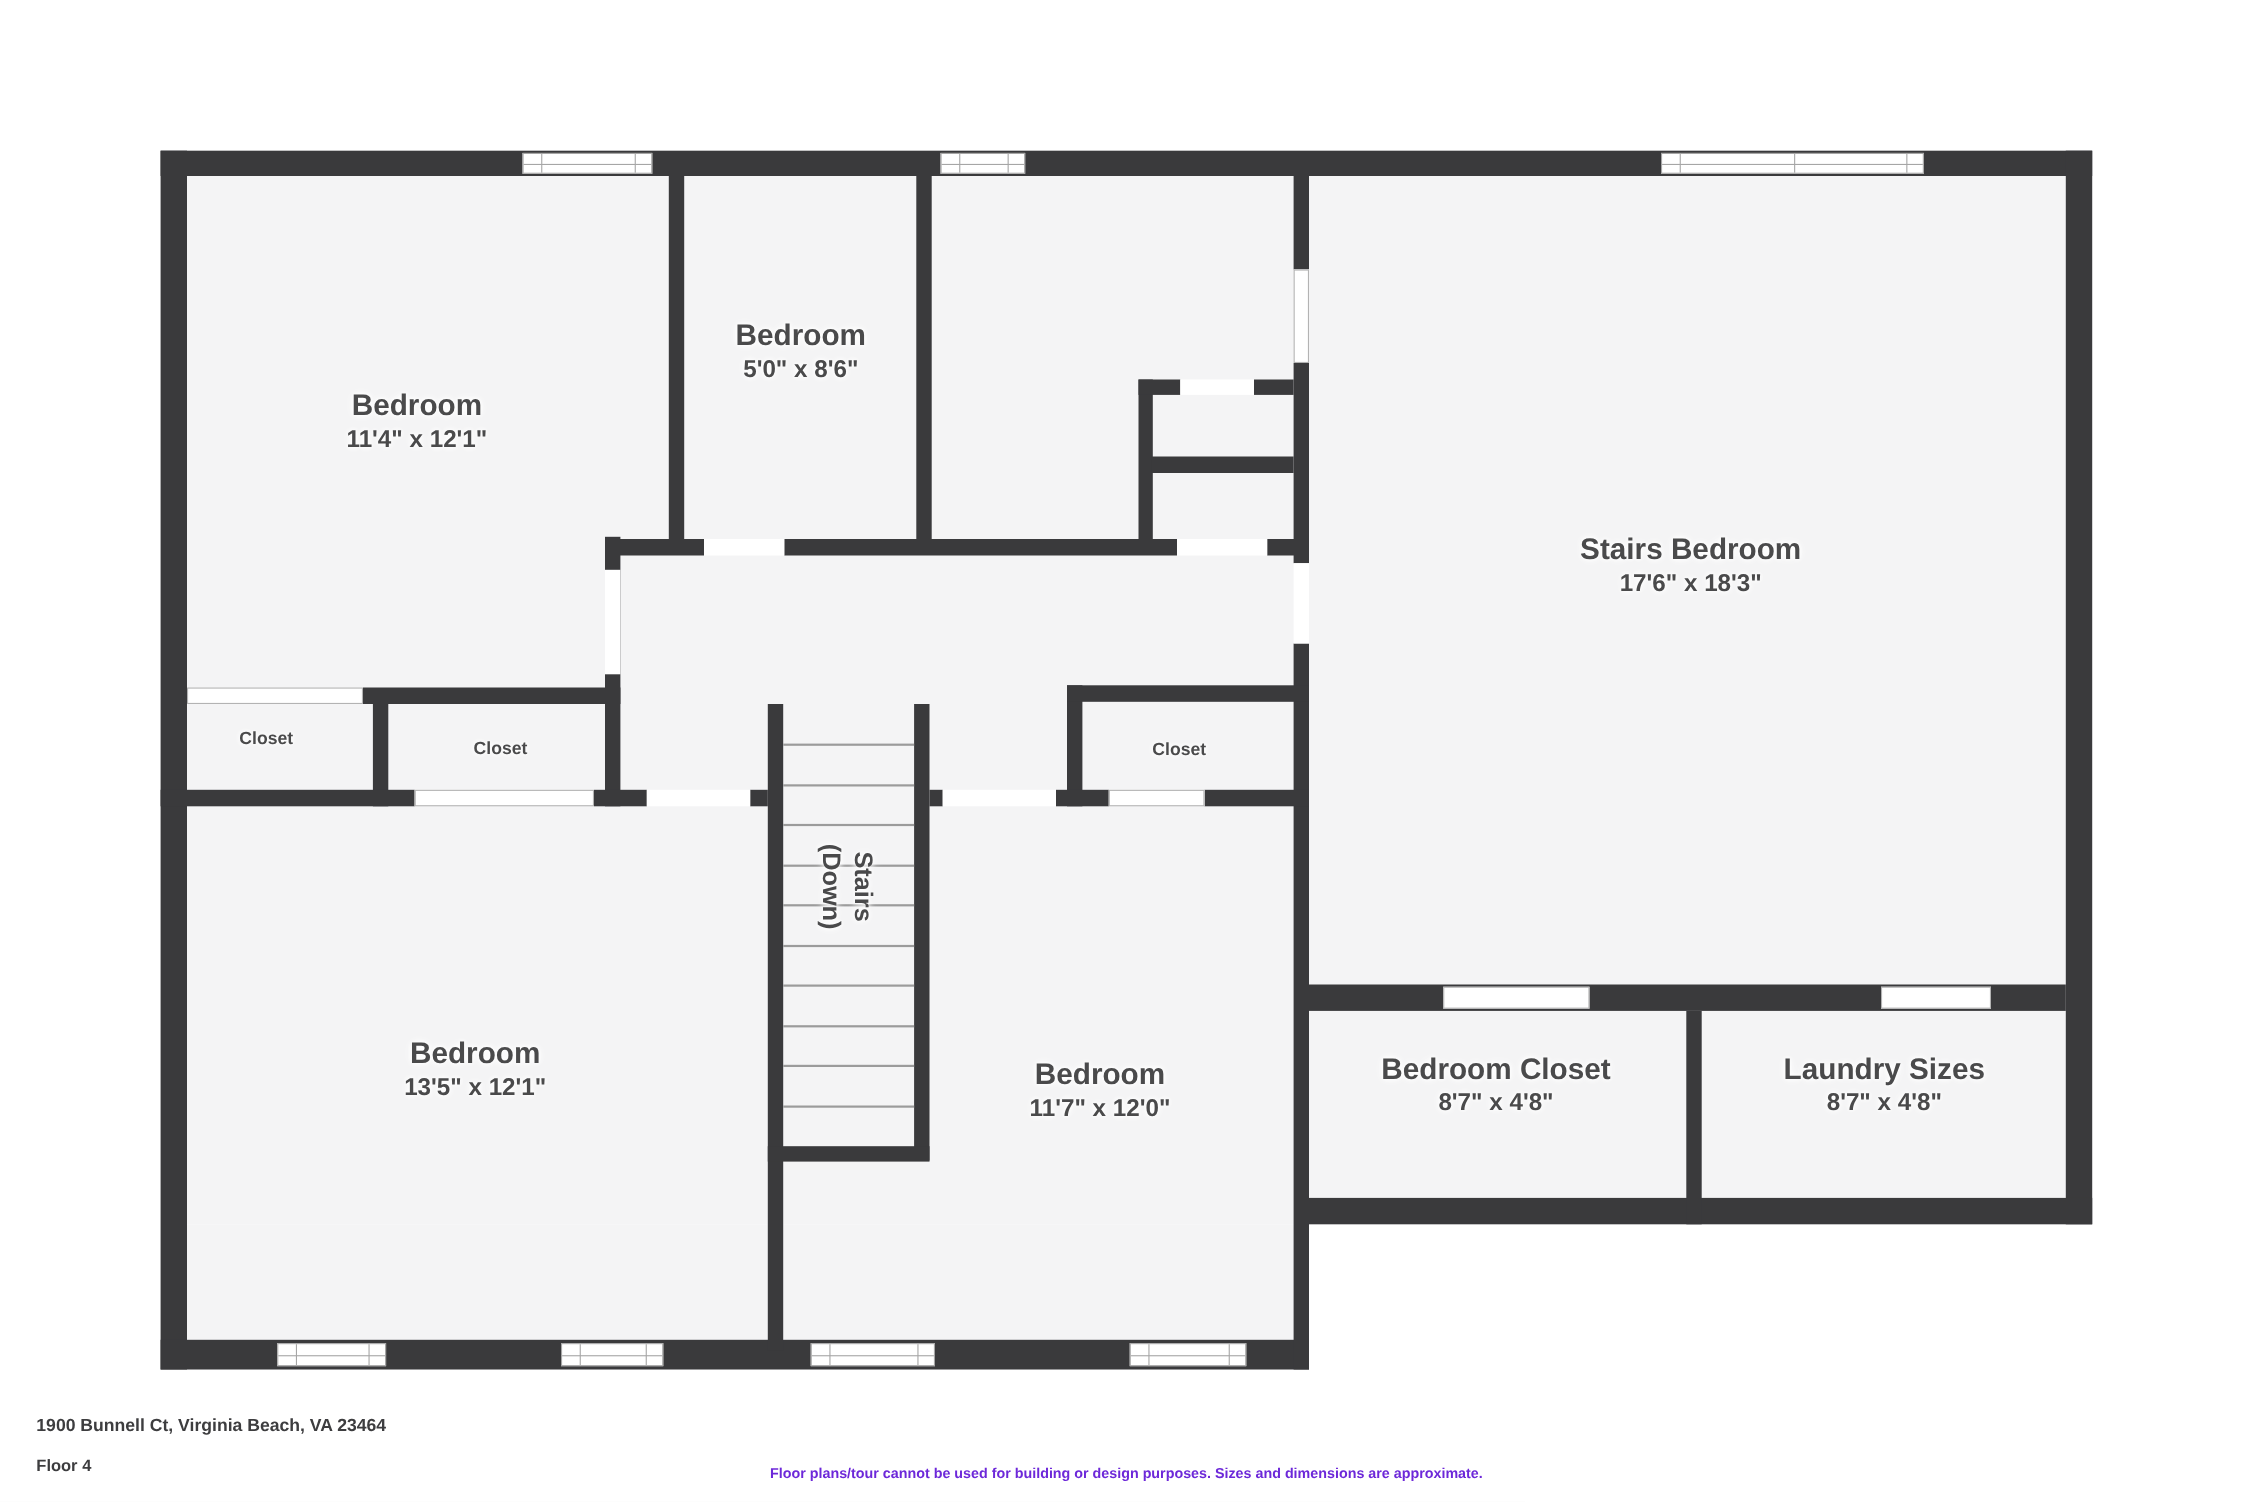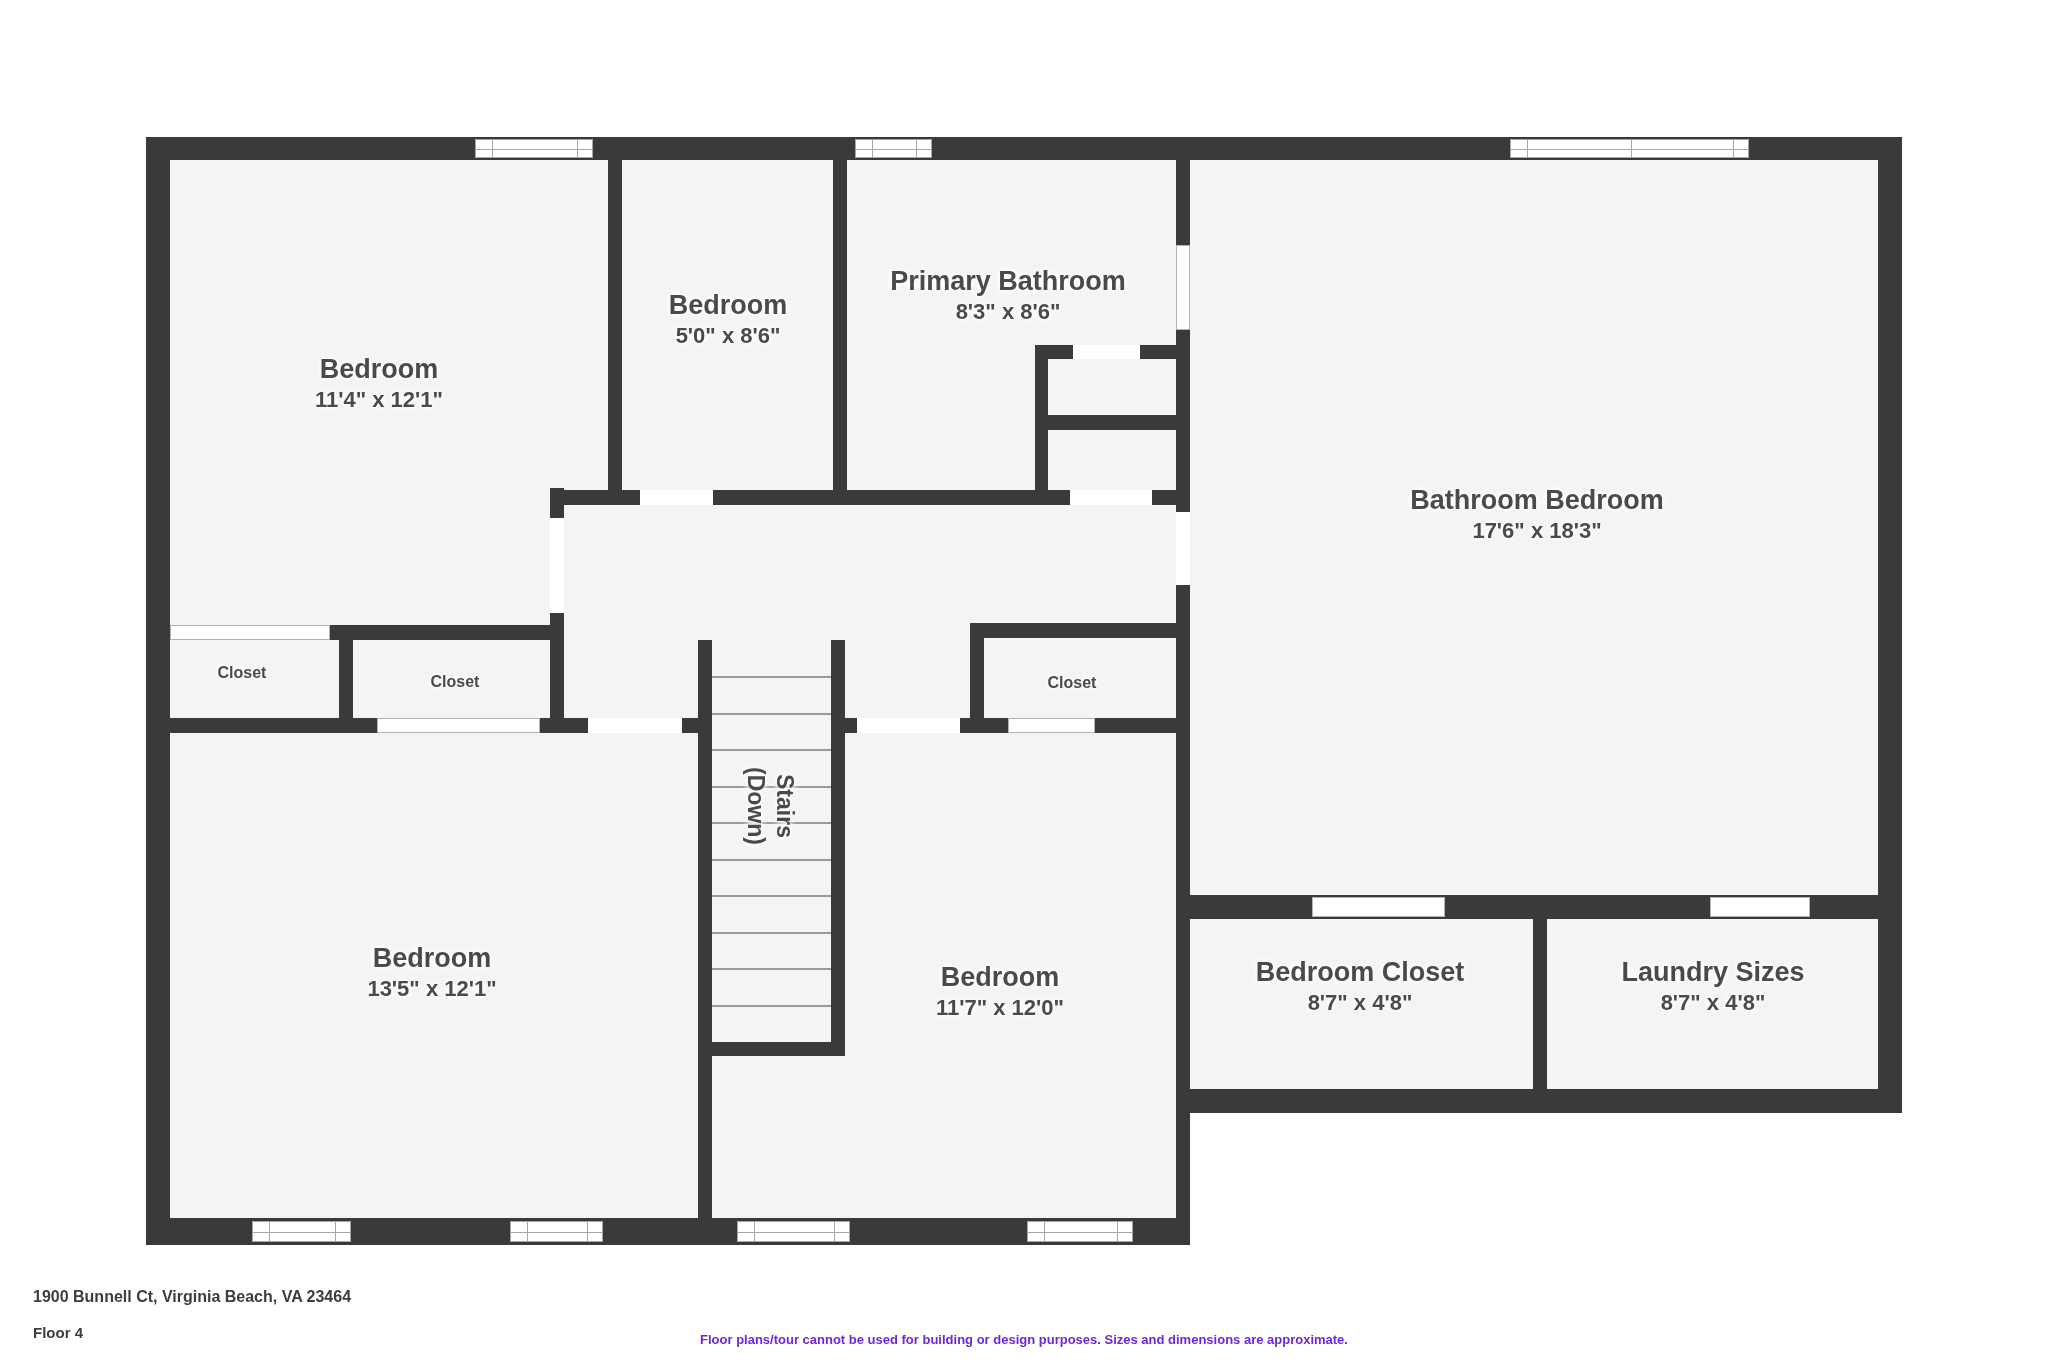--- a/index.html
+++ b/index.html
@@ -126,26 +126,22 @@
     <div class="tread" style="left: 712px; top: 968px; width: 119px; height: 2px;"></div>
     <div class="tread" style="left: 712px; top: 1005px; width: 119px; height: 2px;"></div>
     <div class="room-label" style="left:379px;top:383px;">
     <span class="room-name">Bedroom</span>
     <span class="room-dims">11'4" x 12'1"</span>
   </div>
   <div class="room-label" style="left:728px;top:319px;">
     <span class="room-name">Bedroom</span>
     <span class="room-dims">5'0" x 8'6"</span>
   </div>
-  <div class="room-label" style="left:1008px;top:295px;">
-    <span class="room-name">Primary Bathroom</span>
-    <span class="room-dims">8'3" x 8'6"</span>
-  </div>
   <div class="room-label" style="left:1537px;top:514px;">
-    <span class="room-name">Bathroom Bedroom</span>
+    <span class="room-name">Stairs Bedroom</span>
     <span class="room-dims">17'6" x 18'3"</span>
   </div>
   <div class="room-label closet" style="left:242px;top:672px;">
     <span class="room-name">Closet</span>
   </div>
   <div class="room-label closet" style="left:455px;top:681px;">
     <span class="room-name">Closet</span>
   </div>
   <div class="room-label closet" style="left:1072px;top:682px;">
     <span class="room-name">Closet</span>

